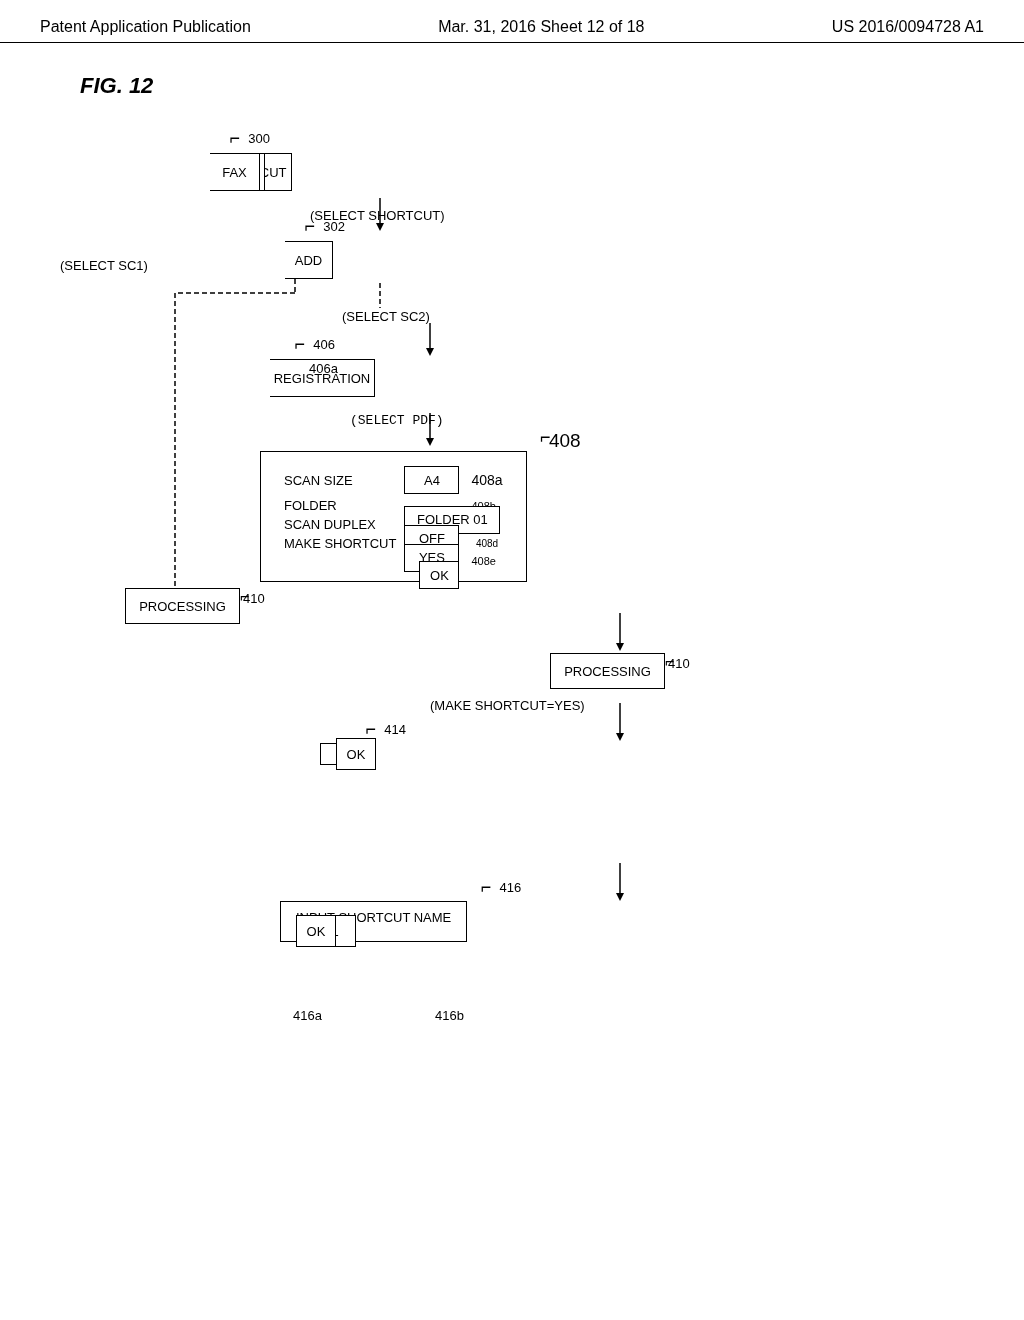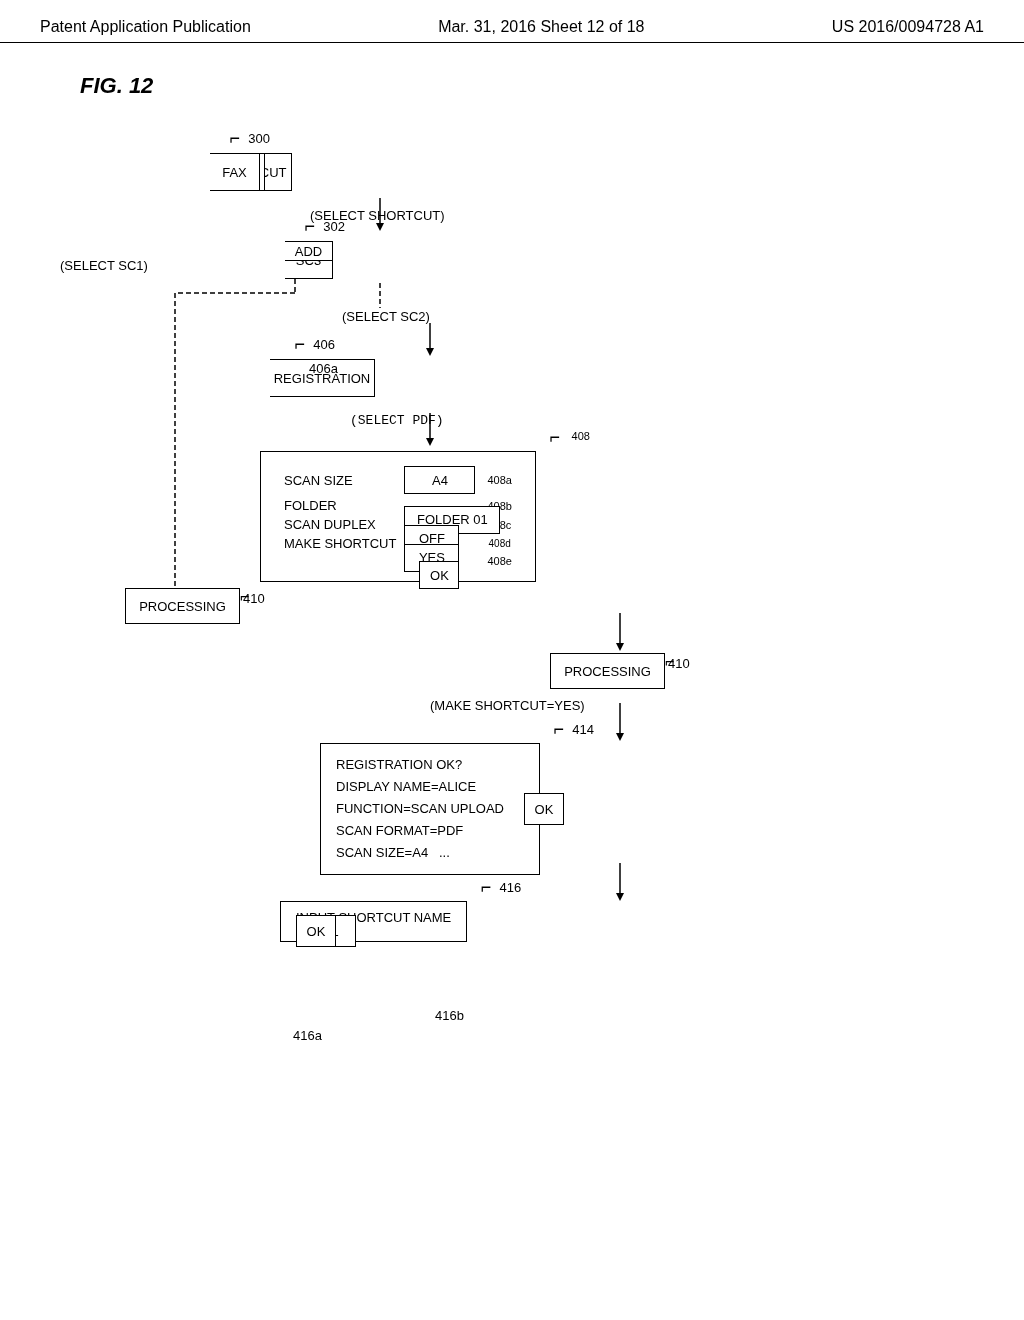--- a/index.html
+++ b/index.html
@@ -128,21 +128,21 @@
     <div style="position:absolute; top:-25px; right:-30px; font-size:18px;">⌐</div>
   </div>
 
   <div class="label-text" style="top:165px; left:310px;">(SELECT SHORTCUT)</div>
 
   <div style="position:absolute; top:198px; left:285px;">
     <div style="display:flex;">
       <div class="box" style="width:48px; height:38px;">SC1</div>
       <div class="box" style="width:48px; height:38px; border-left:none;">SC2</div>
       <div class="box" style="width:48px; height:38px; border-left:none;">SC3</div>
-      <div class="box" style="width:48px; height:20px; border-left:none;">ADD</div>
+      <div class="box" style="width:48px; height:38px; border-left:none;">ADD</div>
     </div>
     <div class="ref-num" style="top:-22px; right:-60px;">302</div>
     <div style="position:absolute; top:-25px; right:-30px; font-size:18px;">⌐</div>
   </div>
 
   <div class="label-text" style="top:215px; left:60px;text-align:right;">(SELECT SC1)</div>
 
   <div class="label-text" style="top:258px; left:342px;margin-top:8px;">(SELECT SC2)</div>
 
   <div style="position:absolute; top:316px; left:270px;">
@@ -159,23 +159,23 @@
   </div>
 
   <div class="label-text" style="top:370px; left:350px;font-family:Liberation Mono, monospace;">(SELECT PDF)</div>
 
   <div style="position:absolute; top:408px; left:260px; border:1.5px solid #000; padding:10px 15px;">
     <table style="border-collapse:separate; border-spacing: 8px 4px; font-size:13px;">
       <tbody>
           <tr>
         <td>SCAN SIZE</td>
         <td>
-          <div class="box" style="width:71px; height:28px; position:relative;">A4</div>
-        </td>
-        <td style="font-size:11px; padding-left:4px;">408a</td>
+          <div class="box" style="width:55px; height:28px; position:relative;">A4</div>
+        </td>
+        <td style="font-size:14px; padding-left:4px;">408a</td>
       </tr>
       <tr>
         <td>FOLDER</td>
         <td>
           <div class="box" style="width:96px; height:28px;">FOLDER 01</div>
         </td>
         <td style="font-size:11px; padding-left:4px;">408b</td>
       </tr>
       <tr>
         <td>SCAN DUPLEX</td>
@@ -193,55 +193,48 @@
       </tr>
       <tr>
         <td></td>
         <td style="text-align:right;">
           <div class="box" style="width:40px; height:28px; margin-left:15px;">OK</div>
         </td>
         <td style="font-size:11px; padding-left:4px;">408e</td>
       </tr>
     </tbody>
       </table>
-    <div class="ref-num" style="position:absolute; top:-22px; right:-55px; font-size:11px;">408</div>
+    <div class="ref-num" style="position:absolute; top:-22px; right:-55px; font-size:19px;">408</div>
     <div style="position:absolute; top:-25px; right:-25px; font-size:18px;">⌐</div>
   </div>
 
   <div class="box" style="top:545px; left:125px; width:115px; height:36px;">PROCESSING</div>
   <div class="ref-num" style="top:548px; left:243px;">410</div>
   <div style="position:absolute; top:545px; left:240px; font-size:16px;">⌐</div>
 
   <div class="box" style="top:610px; left:550px; width:115px; height:36px;">PROCESSING</div>
   <div class="ref-num" style="top:613px; left:668px;">410</div>
   <div style="position:absolute; top:610px; left:665px; font-size:16px;">⌐</div>
 
   <div class="label-text" style="top:655px; left:430px;">(MAKE SHORTCUT=YES)</div>
 
   <div style="position:absolute; top:700px; left:320px; border:1.5px solid #000; padding:10px 15px; display:flex; gap:20px;">
-    <div style="font-size:13px; line-height:1.7;">
-      REGISTRATION OK?<br>
-      DISPLAY NAME=ALICE<br>
-      FUNCTION=SCAN UPLOAD<br>
-      SCAN FORMAT=PDF<br>
-      SCAN SIZE=A4&nbsp;&nbsp;&nbsp;...
-    </div>
     <div style="display:flex; align-items:center;">
       <div class="box" style="width:40px; height:32px;">OK</div>
     </div>
     <div class="ref-num" style="position:absolute; top:-22px; right:-55px; font-size:13px;">414</div>
     <div style="position:absolute; top:-25px; right:-25px; font-size:18px;">⌐</div>
   </div>
 
   <div style="position:absolute; top:858px; left:280px; border:1.5px solid #000; padding:8px 15px 10px 15px;">
     <div style="font-size:13px; margin-bottom:6px;">INPUT SHORTCUT NAME</div>
     <div style="display:flex; gap:20px; align-items:center;">
       <div class="box" style="width:60px; height:32px;">SC1</div>
       <div class="box" style="width:40px; height:32px;">OK</div>
     </div>
     <div class="ref-num" style="position:absolute; top:-22px; right:-55px; font-size:13px;">416</div>
     <div style="position:absolute; top:-25px; right:-25px; font-size:18px;">⌐</div>
   </div>
 
-  <div class="ref-num" style="top:965px; left:293px;margin-top:20px;">416a</div>
+  <div class="ref-num" style="top:965px; left:293px;">416a</div>
   <div class="ref-num" style="top:965px; left:435px;">416b</div>
 
 </div>
 
 </body></html>

